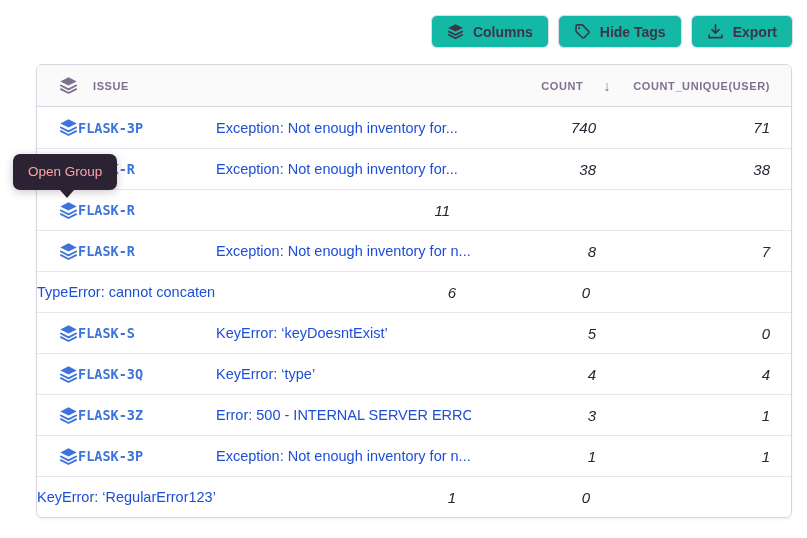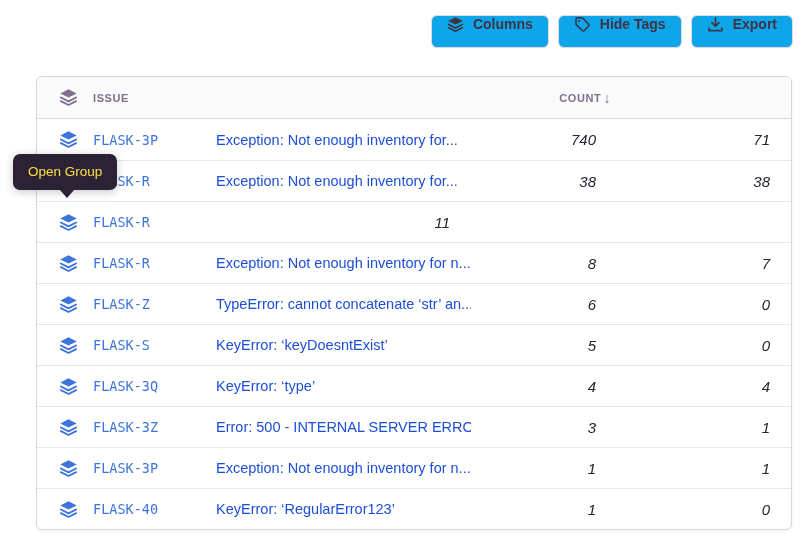--- a/index.html
+++ b/index.html
@@ -1,53 +1,53 @@
 <!DOCTYPE html>
 <html><head>
 <meta charset="utf-8">
 <style>
   * { margin:0; padding:0; box-sizing:border-box; }
   html,body { width:807px; height:538px; background:#ffffff; overflow:hidden;
               font-family:"Liberation Sans", sans-serif; }
 
   
   .toolbar { position:absolute; top:15px; right:14px; display:flex; gap:9px; }
-  .btn { display:flex; gap:9px; height:33px; padding:0 15px;
-         background:#0ea5e9; border:1px solid #dfdae4; border-radius:6px;
+  .btn { display:flex; align-items:center; gap:9px; height:33px; padding:0 15px;
+         background:#14b8a6; border:1px solid #dfdae4; border-radius:6px;
          font-size:14px; font-weight:bold; color:#3e3446; cursor:pointer; }
   .btn svg { width:17px; height:17px; color:#3e3446; }
 
   
-  .panel { position:absolute; left:36px; top:76px; width:756px;
+  .panel { position:absolute; left:36px; top:64px; width:756px;
            background:#fff; border:1px solid #d9d4df; border-radius:6px;
            box-shadow:0 2px 3px rgba(43,34,51,0.05); overflow:hidden; }
   .grid-row { display:grid; grid-template-columns:179px 1fr 140px 180px; align-items:center; }
 
   .thead { height:42px; background:#fafafb; border-bottom:1px solid #dbd6e0;
            color:#80708f; font-size:11px; font-weight:bold; letter-spacing:0.6px; }
   .th-issue { display:flex; align-items:center; gap:15px; padding-left:22px; }
   .th-issue svg { width:19px; height:19px; color:#80708f; }
-  .th-count { display:flex; justify-content:flex-end; align-items:center; gap:2px; cursor:pointer;text-align:right; }
+  .th-count { display:flex; justify-content:flex-end; align-items:center; gap:20px; cursor:pointer;text-align:right; }
   .sort-arrow { font-size:14px; font-weight:normal; }
   .th-unique { text-align:right; padding-right:21px; cursor:pointer; }
 
   .row { height:41px; }
   .row + .row { border-top:1px solid #e8e5ec; }
-  .cell-issue { display:flex; align-items:center; gap:15px; padding-left:22px; }
+  .cell-issue { display:flex; align-items:center; gap:0; padding-left:22px;font-weight:bold; }
   .cell-issue svg { width:19px; height:19px; color:#3d74db; cursor:pointer; flex:none; }
   .issue-id { font-family:"DejaVu Sans Mono", monospace; font-size:13.5px;
               color:#3d74db; text-decoration:none; white-space:nowrap; overflow:hidden; cursor:pointer; }
   .cell-title { font-size:14.5px; color:#1d4ed8; white-space:nowrap; overflow:hidden; }
   .num { font-size:15px; color:#2b2233; text-align:right;font-style:italic; }
   .cell-count { padding-right:15px; }
   .cell-unique { padding-right:21px; }
 
   
   .tooltip { position:absolute; left:13px; top:154px; z-index:10; height:36px;
-             background:#2b2233; color:#fde047; border-radius:7px; padding:0 15px;
+             background:#2b2233; color:#fca5a5; border-radius:7px; padding:0 15px;
              line-height:36px; font-size:13.5px; box-shadow:0 2px 8px rgba(43,34,51,0.25); }
   .tooltip::after { content:""; position:absolute; left:47px; top:100%;
                     border-left:7px solid transparent; border-right:7px solid transparent;
                     border-top:8px solid #2b2233; }
 
   .hidden-defs { position:absolute; width:0; height:0; overflow:hidden; }
 </style>
 </head>
 <body>
 
@@ -97,20 +97,23 @@
       <svg>
           <use href="#icon-layers"></use>
         </svg>
       <span>ISSUE</span>
     </div>
     <div></div>
     <div class="th-count">
       <span>COUNT</span>
       <span class="sort-arrow">↓</span>
     </div>
+    <div class="th-unique">
+      <span>COUNT_UNIQUE(USER)</span>
+    </div>
   </div>
   <div id="rows">
   <div class="grid-row row">
     <div class="cell-issue">
       <svg>
             <use href="#icon-layers"></use>
           </svg>
       <a class="issue-id">FLASK-3P</a>
     </div>
     <div class="cell-title">Exception: Not enough inventory for...</div>
@@ -146,26 +149,20 @@
             <use href="#icon-layers"></use>
           </svg>
       <a class="issue-id">FLASK-R</a>
     </div>
     <div class="cell-title">Exception: Not enough inventory for n...</div>
     <div class="num cell-count">8</div>
     <div class="num cell-unique">7</div>
   </div>
 
   <div class="grid-row row">
-    <div class="cell-issue">
-      <svg>
-            <use href="#icon-layers"></use>
-          </svg>
-      <a class="issue-id">FLASK-Z</a>
-    </div>
     <div class="cell-title">TypeError: cannot concatenate ‘str’ an...</div>
     <div class="num cell-count">6</div>
     <div class="num cell-unique">0</div>
   </div>
 
   <div class="grid-row row">
     <div class="cell-issue">
       <svg>
             <use href="#icon-layers"></use>
           </svg>
@@ -206,26 +203,20 @@
             <use href="#icon-layers"></use>
           </svg>
       <a class="issue-id">FLASK-3P</a>
     </div>
     <div class="cell-title">Exception: Not enough inventory for n...</div>
     <div class="num cell-count">1</div>
     <div class="num cell-unique">1</div>
   </div>
 
   <div class="grid-row row">
-    <div class="cell-issue">
-      <svg>
-            <use href="#icon-layers"></use>
-          </svg>
-      <a class="issue-id">FLASK-40</a>
-    </div>
     <div class="cell-title">KeyError: ‘RegularError123’</div>
     <div class="num cell-count">1</div>
     <div class="num cell-unique">0</div>
   </div>
 </div>
 </div>
 
 <div class="tooltip">
   <span>Open Group</span>
 </div>

